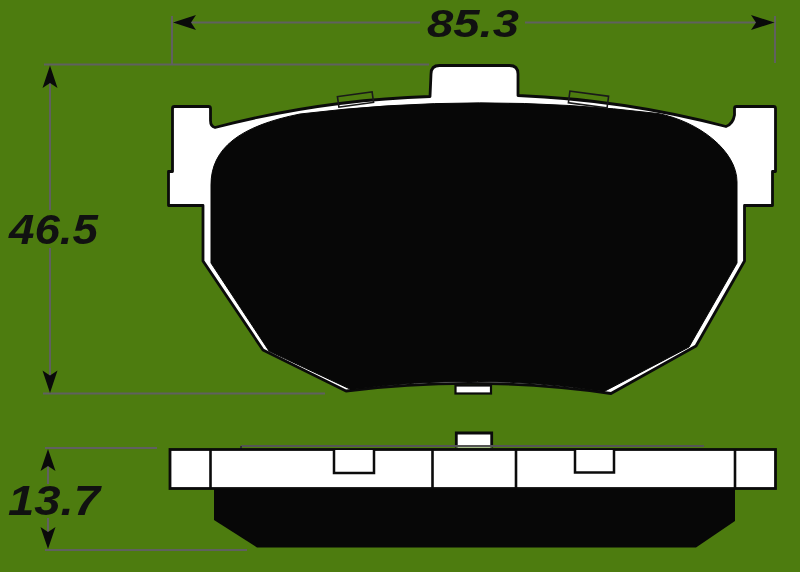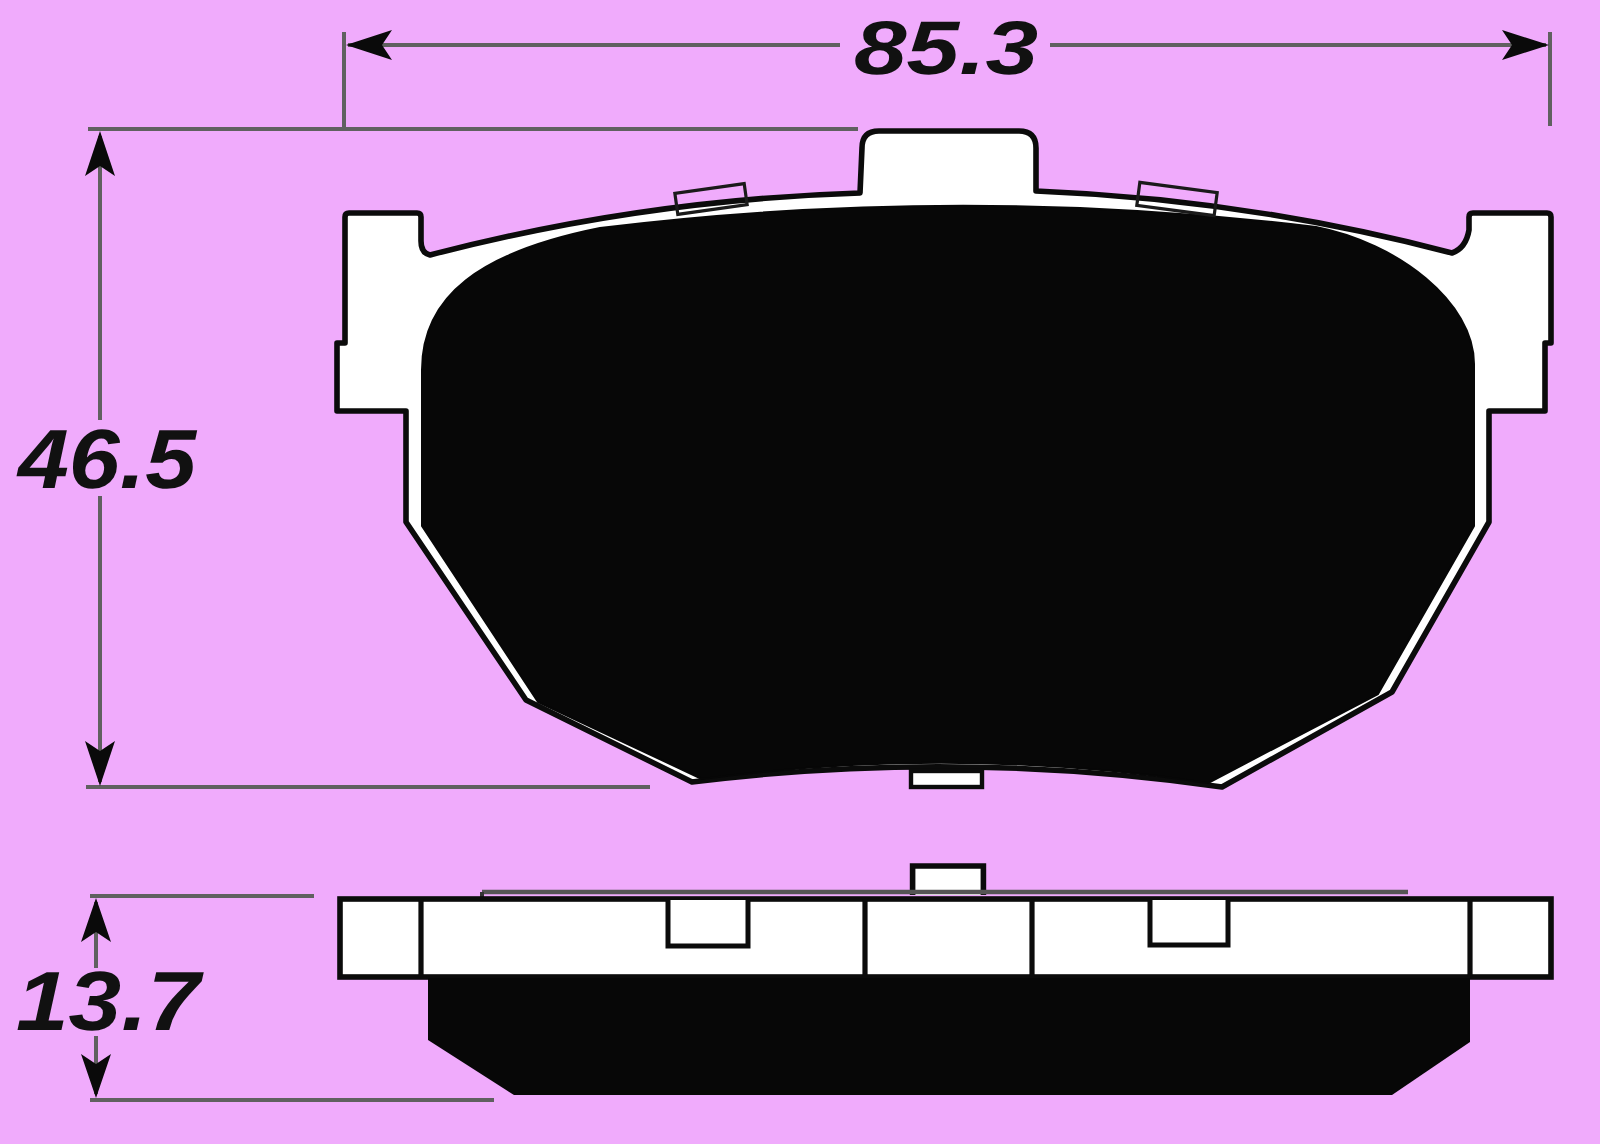--- a/index.html
+++ b/index.html
@@ -1,16 +1,16 @@
 <!DOCTYPE html>
 <html><head>
 <meta charset="utf-8">
 <style>
   html,body{margin:0;padding:0;background:#ffffff;}
-  .wrap{width:800px;height:572px;position:relative;overflow:hidden;background:#f0abfc;}
+  .wrap{width:800px;height:572px;position:relative;overflow:hidden;background:#4d7c0f;}
   svg{position:absolute;top:0;left:0;}
   text{font-family:"Liberation Sans", sans-serif;font-weight:bold;font-style:italic;fill:#111;}
 </style>
 </head>
 <body>
 <div class="wrap">
 <svg width="800" height="572" viewBox="0 0 800 572">
 
   <g stroke="#606060" stroke-width="2" fill="none">
 

